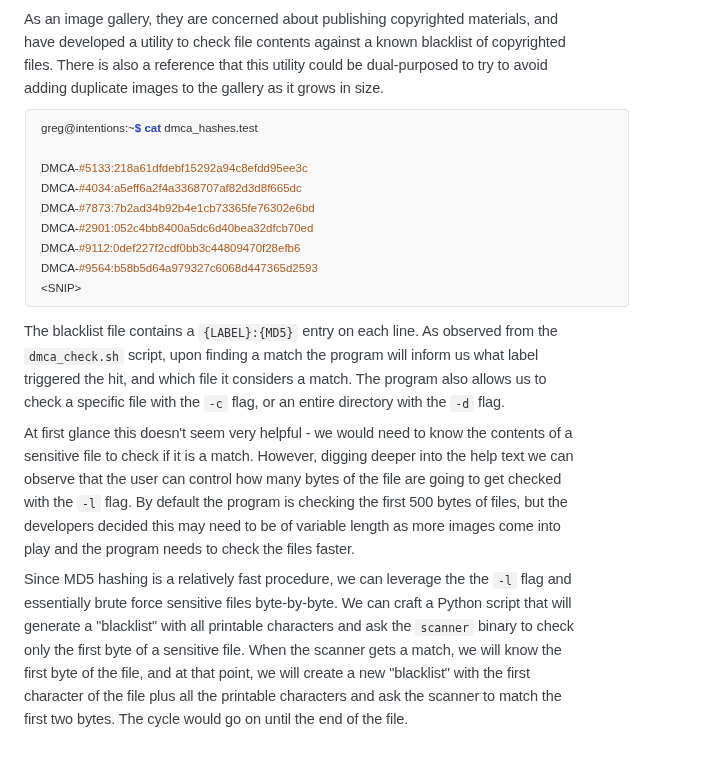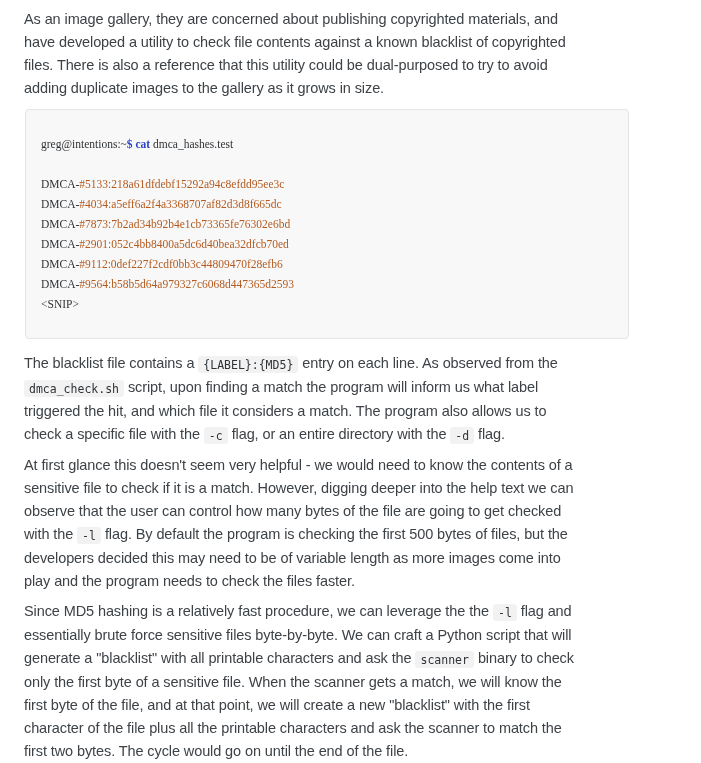--- a/index.html
+++ b/index.html
@@ -45,22 +45,22 @@
     border-radius: 3px;
     letter-spacing: 0;
     white-space: nowrap;
   }
   pre.terminal {
     width: 604px;
     margin: 9px 0 13px 1px;
     background: var(--codeblock-bg);
     border: 1px solid var(--codeblock-border);
     border-radius: 4px;
-    padding: 24px 15px;
-    font-family: Liberation Serif, serif;
+    padding: 8px 15px;
+    font-family: Liberation Sans, sans-serif;
     font-size: 11.5px;
     line-height: 20px;
     color: var(--code-plain);
     overflow: hidden;
   }
   .code-line { white-space: pre; }
   .tok-plain { color: var(--code-plain); }
   .tok-command { color: var(--command-blue); font-weight: bold; }
   .tok-hash { color: var(--hash-orange); text-align: center; }
 </style>

